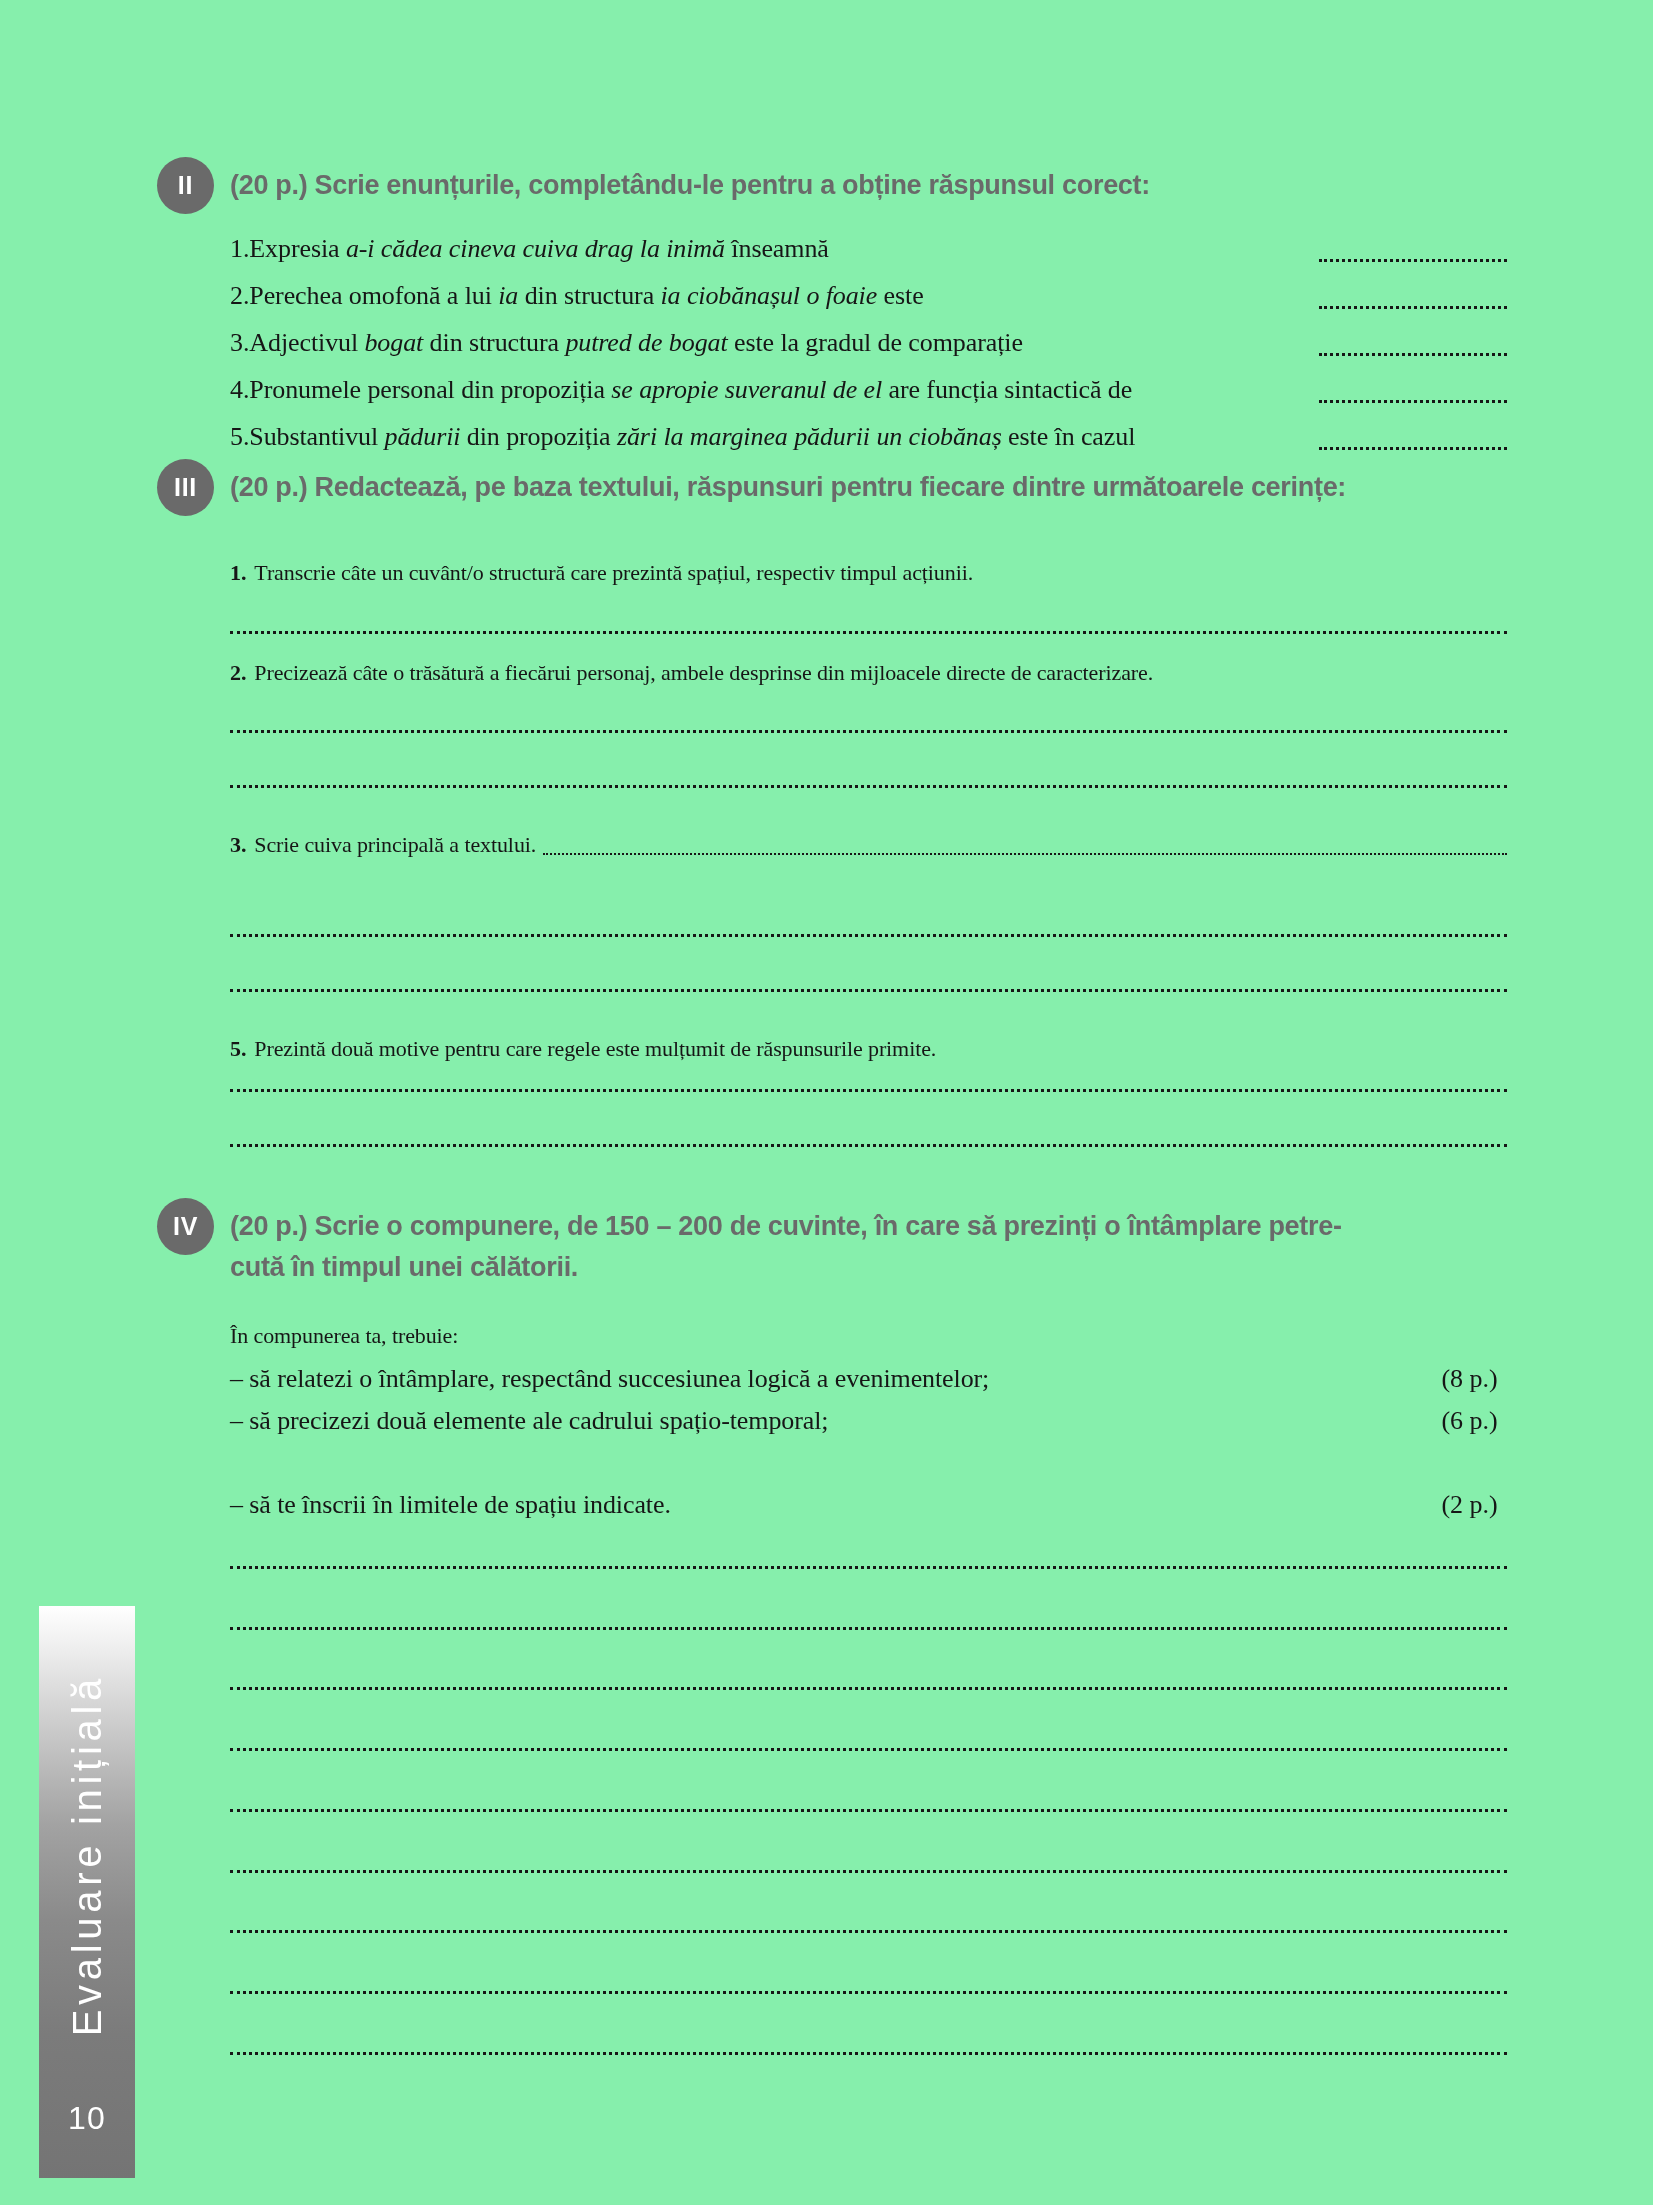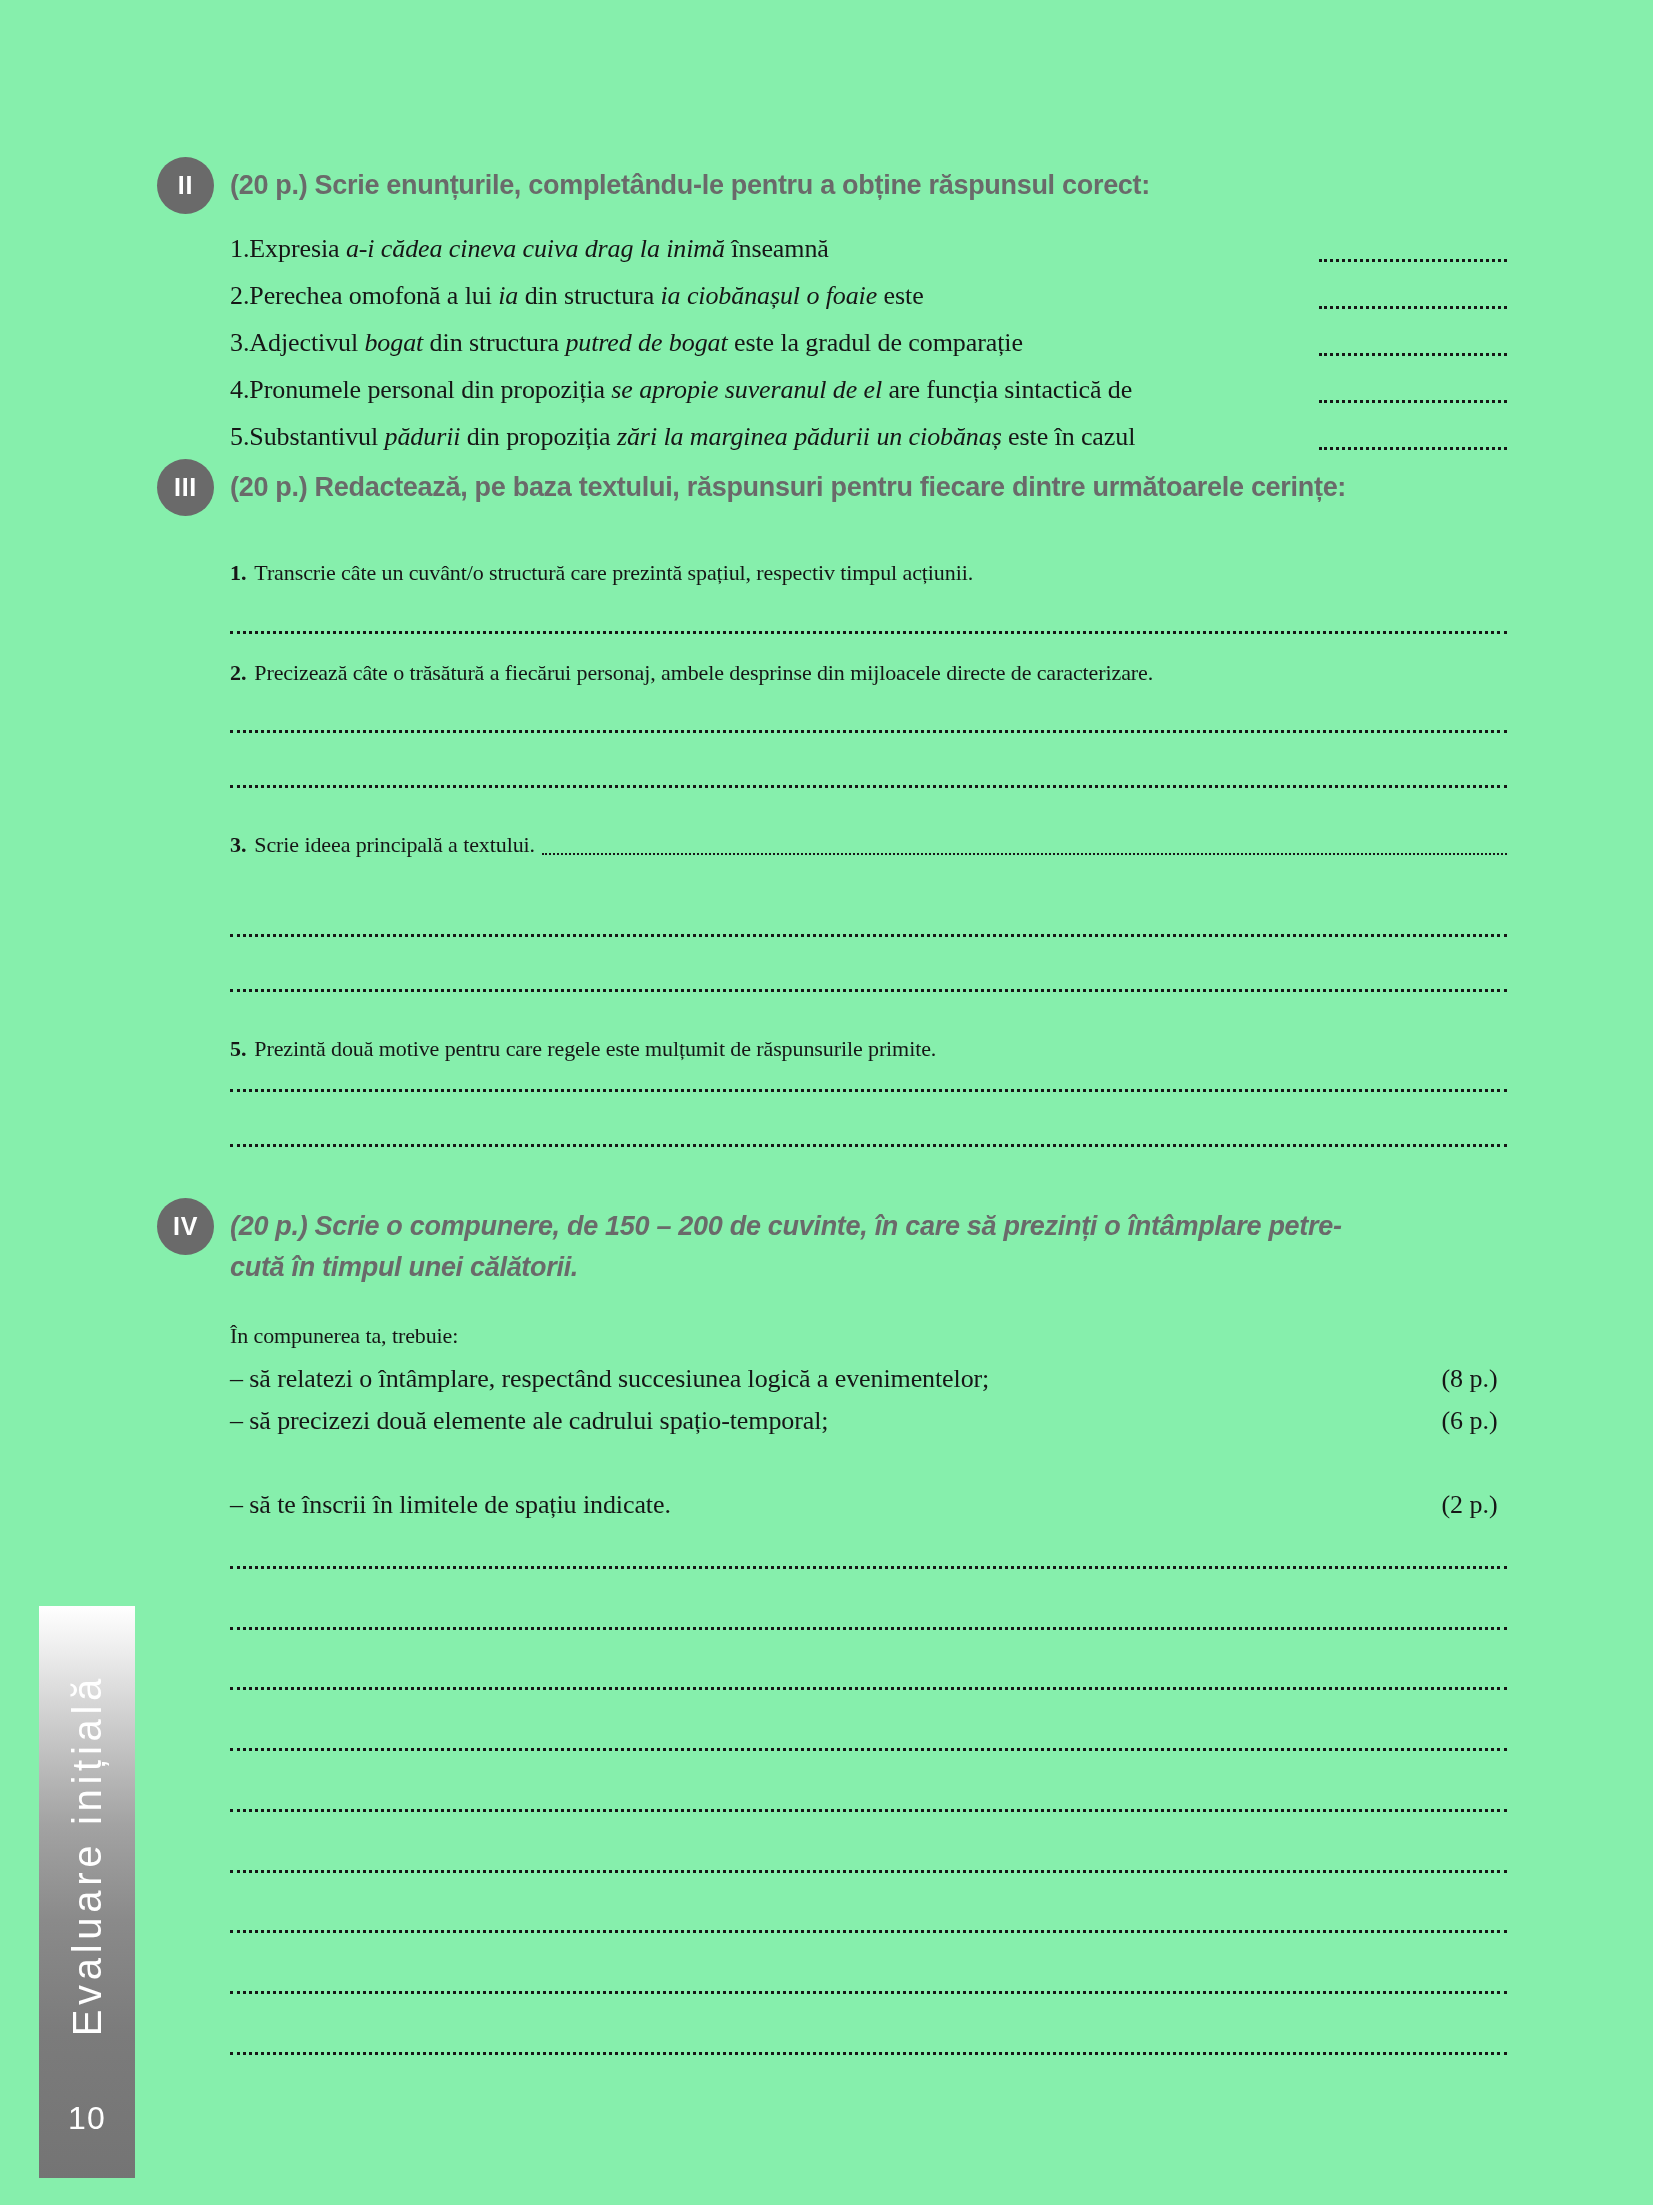--- a/index.html
+++ b/index.html
@@ -20,21 +20,21 @@
     display:flex;align-items:center;justify-content:center;
     font-family:"Liberation Sans", sans-serif;
     font-weight:bold;font-size:25px;letter-spacing:0.7px;
   }
   .sec-heading{
     position:absolute;left:0;top:8px;
     font-family:"Liberation Sans", sans-serif;
     font-weight:bold;font-size:27px;line-height:41px;
     color:#6a6a6a;letter-spacing:-0.3px;white-space:nowrap;
   }
-  .sec-heading .hline{display:block;font-style:italic;}
+  .sec-heading .hline{display:block;}
   
   .item,.plain-line{
     position:absolute;left:0;right:0;
     font-size:22px;line-height:33px;letter-spacing:-0.1px;
     white-space:nowrap;
   }
   .item .num{font-weight:bold;margin-right:8px;}
   
   .row2{position:absolute;left:0;right:0;height:35px;}
   .row2 .txt{
@@ -135,21 +135,21 @@
     </div>
     <div class="dotline" style="top:172px;"></div>
 
     <div class="item" style="top:197px;">
       <span class="num">2.</span><span>Precizează câte o trăsătură a fiecărui personaj, ambele desprinse din mijloacele directe de caracterizare.</span>
     </div>
     <div class="dotline" style="top:271px;"></div>
     <div class="dotline" style="top:326px;"></div>
 
     <div class="item item-flex" style="top:369px;">
-      <span><span class="num">3.</span><span>Scrie ideea principală a textului.</span></span>
+      <span><span class="num">3.</span><span>Scrie cuiva principală a textului.</span></span>
       <span class="tail"></span>
     </div>
     <div class="dotline" style="top:475px;"></div>
     <div class="dotline" style="top:530px;"></div>
 
     <div class="item" style="top:573px;">
       <span class="num">5.</span><span>Prezintă două motive pentru care regele este mulțumit de răspunsurile primite.</span>
     </div>
     <div class="dotline" style="top:630px;"></div>
     <div class="dotline" style="top:685px;"></div>

